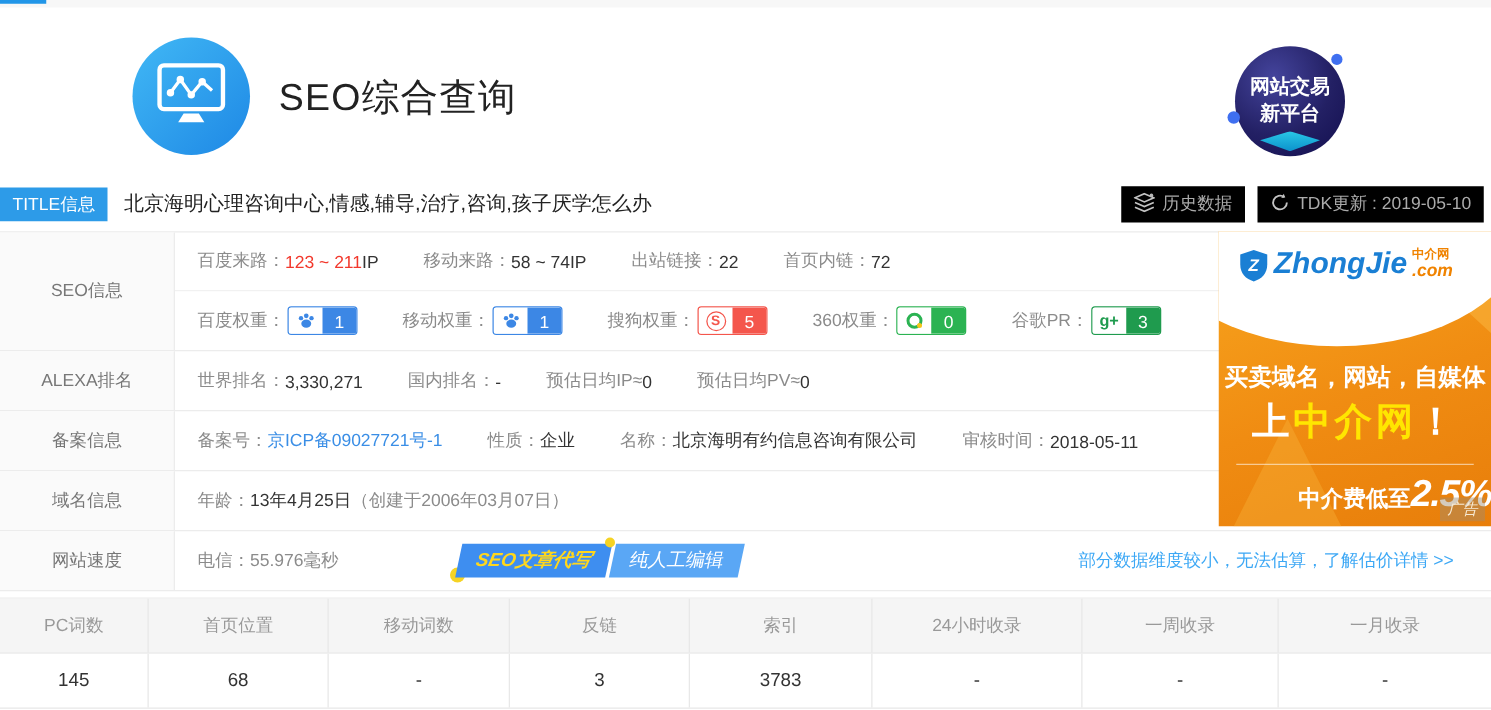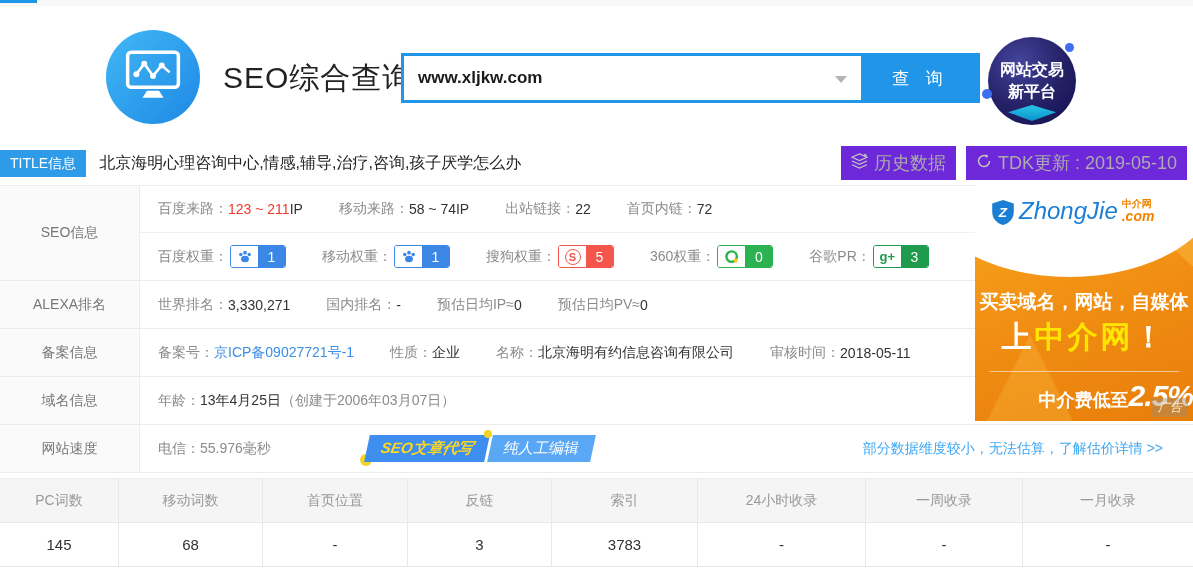--- a/index.html
+++ b/index.html
@@ -31,21 +31,21 @@
   .promo-circle::before { content:""; position:absolute; right:2px; top:6px; width:9px; height:9px; border-radius:50%; background:#3f6ff0; }
   .promo-circle::after { content:""; position:absolute; left:-6px; bottom:26px; width:10px; height:10px; border-radius:50%; background:#3f6ff0; }
   .promo-platform { position:absolute; bottom:4px; left:50%; transform:translateX(-50%); width:48px; height:16px;
     background:linear-gradient(180deg,#2ad9f5,#0a9fd8); clip-path:polygon(50% 0,100% 45%,50% 100%,0 45%); opacity:.9; }
 
   
   .titlebar { position:absolute; top:147px; left:0; width:100%; height:32px; display:flex; align-items:center; }
   .title-label { background:#2d9be8; color:#fff; font-size:14px; padding:0 10px; height:27px; line-height:27px; }
   .title-text { margin-left:13px; font-size:16px; color:#222; }
   .title-right { position:absolute; right:6px; top:0; height:32px; display:flex; gap:10px; align-items:center; }
-  .chip { display:flex; align-items:center; gap:6px; background:#6d28d9; color:#ababab; font-size:18px; padding:5px 10px; }
+  .chip { display:flex; align-items:center; gap:6px; background:#000000; color:#ababab; font-size:14px; padding:5px 10px; }
   .chip.clickable { cursor:pointer; }
 
   
   .main-table { position:absolute; top:185px; left:0; width:1193px; border-top:1px solid #ececec; font-size:14px; }
   .trow { display:flex; border-bottom:1px solid #ececec; }
   .row-label { width:140px; background:#fafafa; border-right:1px solid #ececec; display:flex;
     align-items:center; justify-content:center; color:#777; font-size:14px; }
   .row-content { flex:1; display:flex; align-items:center; padding-left:18px; }
   .row-content-col { flex:1; display:flex; flex-direction:column; }
   .subrow { height:47px; display:flex; align-items:center; padding-left:18px; }
@@ -81,21 +81,21 @@
 
   
   .ad { position:absolute; left:975px; top:185px; width:218px; height:236px; overflow:hidden; z-index:2;
     background:linear-gradient(160deg,#f8a61e 0%,#f08c12 55%,#e87e0a 100%); cursor:pointer; }
   .ad-tri1 { position:absolute; right:-20px; top:-10px; width:120px; height:110px; background:#f9b63f; opacity:.55;
     clip-path:polygon(100% 0,0 0,100% 100%); }
   .ad-tri2 { position:absolute; left:10px; top:150px; width:90px; height:90px; background:#f9b63f; opacity:.35;
     clip-path:polygon(0 100%,50% 0,100% 100%); }
   .ad-white { position:absolute; top:-98px; left:-58px; width:305px; height:190px; background:#fff; border-radius:50%; }
   .ad-logo { position:absolute; top:14px; left:16px; display:flex; align-items:flex-start; gap:4px; }
-  .ad-logo-text { font-size:24px; font-weight:normal; font-style:italic; color:#1a7fd4; line-height:1; }
+  .ad-logo-text { font-size:24px; font-weight:bold; font-style:italic; color:#1a7fd4; line-height:1; }
   .ad-logo-right { display:flex; flex-direction:column; align-items:flex-start; line-height:1; }
   .ad-cn { font-size:10px; color:#f08300; font-weight:bold; }
   .ad-com { font-size:14px; color:#f08300; font-weight:bold; font-style:italic; }
   .ad-line1 { position:absolute; top:104px; width:100%; text-align:center; color:#fff; font-size:19px; font-weight:bold; }
   .ad-line2 { position:absolute; top:132px; width:100%; text-align:center; color:#fff; font-size:30px; font-weight:bold; letter-spacing:3px; }
   .ad-line2 .hl { color:#ffe600; }
   .ad-divider { position:absolute; top:186px; left:14px; right:14px; border-top:1px solid rgba(255,255,255,.55); }
   .ad-line3 { position:absolute; top:194px; width:100%; text-align:right; color:#fff; font-weight:bold; font-size:18px; }
   .ad-line3 .big { font-size:30px; font-style:italic; letter-spacing:-1px; }
   .ad-tag { position:absolute; right:5px; bottom:4px; color:#f7e9d2; background:rgba(160,140,110,.45); font-size:12px; padding:1px 6px;font-style:italic; }
@@ -129,27 +129,20 @@
         <circle cx="13" cy="28" r="3.4" fill="#fff"></circle>
           <circle cx="22" cy="16" r="3.4" fill="#fff"></circle>
         <circle cx="32" cy="30" r="3.4" fill="#fff"></circle>
           <circle cx="42" cy="18" r="3.4" fill="#fff"></circle>
         <path d="M25 47h14l5 8H20z" fill="#fff"></path>
       </svg>
     </span>
   </div>
   <h1 class="page-title">SEO综合查询</h1>
 
-  <div class="search">
-    <div class="search-input-wrap">
-      <input class="search-input" type="text" value="www.xljkw.com" style="">
-      <span class="caret"></span>
-    </div>
-    <button class="query-btn">查 询</button>
-  </div>
 
   <div class="promo-circle">
     <span>网站交易</span>
     <span>新平台</span>
     <span class="promo-platform"></span>
   </div>
 
   <div class="titlebar">
     <span class="title-label">TITLE信息</span>
     <span class="title-text">北京海明心理咨询中心,情感,辅导,治疗,咨询,孩子厌学怎么办</span>
@@ -356,22 +349,22 @@
     <div class="ad-line1">买卖域名，网站，自媒体</div>
     <div class="ad-line2"><span>上</span><span class="hl">中介网</span><span>！</span></div>
     <div class="ad-divider"></div>
     <div class="ad-line3"><span>中介费低至</span><span class="big">2.5%</span></div>
     <span class="ad-tag">广告</span>
   </div>
 
   <div class="stats">
     <div class="stats-row head">
       <div class="scell">PC词数</div>
+      <div class="scell">首页位置</div>
       <div class="scell">移动词数</div>
-      <div class="scell">首页位置</div>
       <div class="scell">反链</div>
       <div class="scell">索引</div>
       <div class="scell">24小时收录</div>
       <div class="scell">一周收录</div>
       <div class="scell">一月收录</div>
     </div>
     <div class="stats-row vals">
       <div class="scell">145</div>
       <div class="scell">68</div>
       <div class="scell">-</div>

